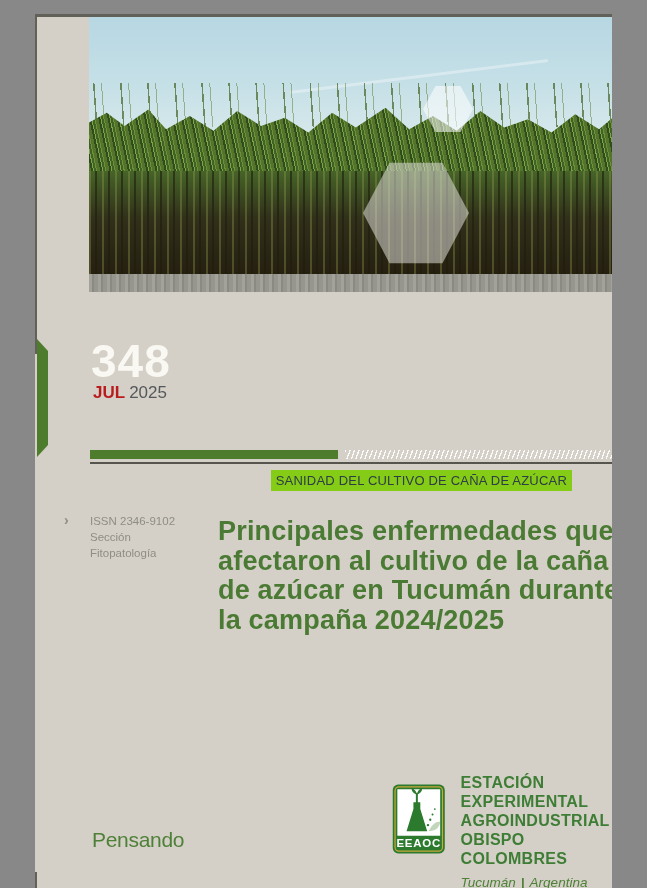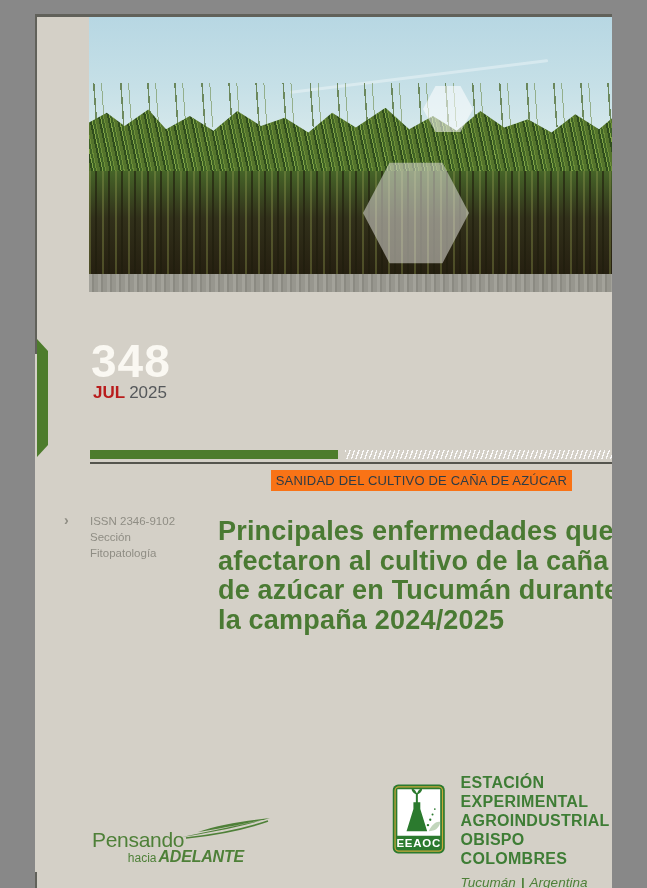--- a/index.html
+++ b/index.html
@@ -47,21 +47,21 @@
   .issue-date .month { font-weight:bold; color:#b91c1c; margin-right:4px; }
   .report-title { position:absolute; left:229px; top:329px; font-size:36px; color:#3b3f43; white-space:nowrap; }
   .report-title .bold { font-weight:bold; }
 
   
   .bar-solid { position:absolute; left:55px; top:436px; width:248px; height:9px; background:#4d7c2c; }
   .bar-hatch { position:absolute; left:310px; top:436px; width:297px; height:9px;
     background:repeating-linear-gradient(110deg, rgba(255,255,255,.9) 0 1.3px, rgba(212,208,199,0) 1.3px 4.2px); }
   .bar-line { position:absolute; left:55px; top:448px; width:552px; height:2px; background:#55554e; }
 
-  .section-banner { position:absolute; right:40px; top:456px; background:#f97316; color:#2e3c46;
+  .section-banner { position:absolute; right:40px; top:456px; background:#84cc16; color:#2e3c46;
     font-size:13px; font-weight:500; letter-spacing:.2px; padding:3px 5px; white-space:nowrap; }
 
   
   .meta-arrow { position:absolute; left:29px; top:498px; font-size:14px; font-weight:bold; color:#8f8d84; }
   .meta-block { position:absolute; left:55px; top:499px; font-size:11.5px; line-height:16px; color:#8f8d84; }
   .main-title { position:absolute; left:183px; top:503px; width:450px; font-size:27px; line-height:29.5px;
     font-weight:bold; color:#4a7a33; letter-spacing:.2px; }
   .main-title span { display:block; }
 
   
@@ -121,28 +121,20 @@
 
   <div class="main-title">
     <span>Principales enfermedades que</span>
     <span>afectaron al cultivo de la caña</span>
     <span>de azúcar en Tucumán durante</span>
     <span>la campaña 2024/2025</span>
   </div>
 
   <div class="pensando">
     <span class="w1">Pensando</span>
-    <div class="line2">
-      <svg class="swoosh" viewBox="0 0 92 22">
-        <path d="M2 20 C 28 16, 60 10, 90 1 C 64 4, 38 8, 18 15 C 40 12, 66 6, 88 2 Z" fill="#4e8038"></path>
-        <path d="M6 21 C 34 18, 62 13, 88 4" stroke="#4e8038" stroke-width="1.6" fill="none"></path>
-      </svg>
-      <span class="w2">hacia</span>
-      <span class="w3">ADELANTE</span>
-    </div>
   </div>
 
   <div class="eeaoc">
     <svg width="70" height="92" viewBox="0 0 70 92">
       <rect x="1" y="1" width="68" height="90" rx="7" fill="#2b7a2e"></rect>
       <rect x="4" y="4" width="62" height="84" rx="5" fill="none" stroke="#c9a83c" stroke-width="1.6"></rect>
       <path d="M7 7 h56 v61 h-56 Z" fill="#ffffff"></path>
 
       <rect x="31.2" y="12" width="2.6" height="14" fill="#2b7a2e"></rect>
       <path d="M32.5 14 C 27 12, 25 8, 26 6 C 30 7, 32 10, 32.5 14 Z" fill="#2b7a2e"></path>

